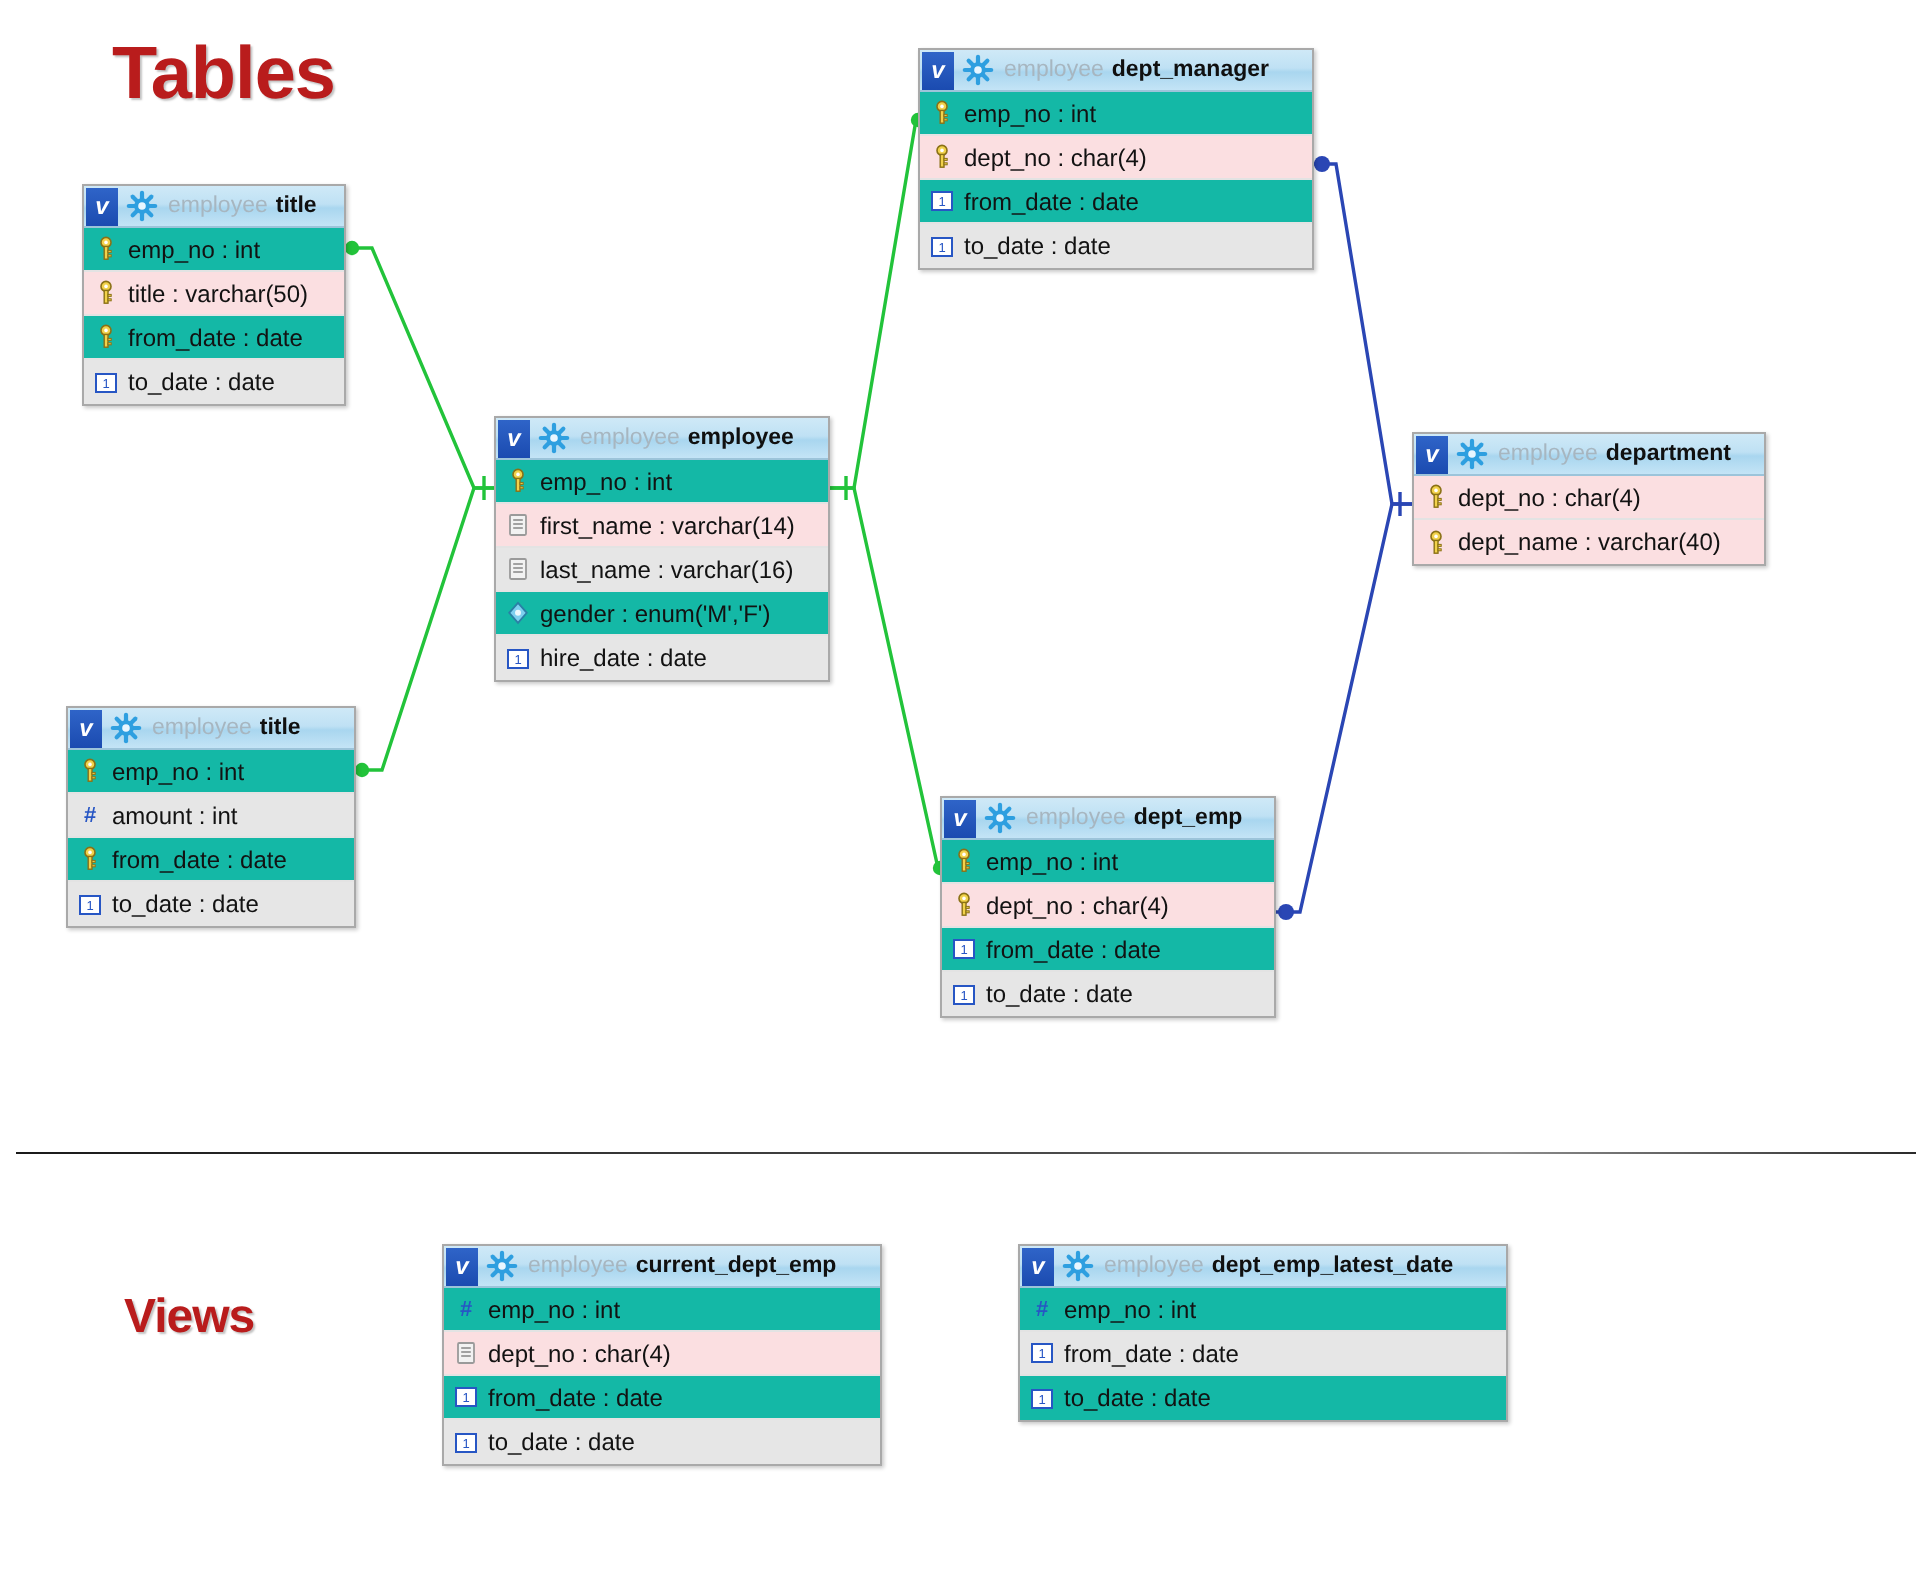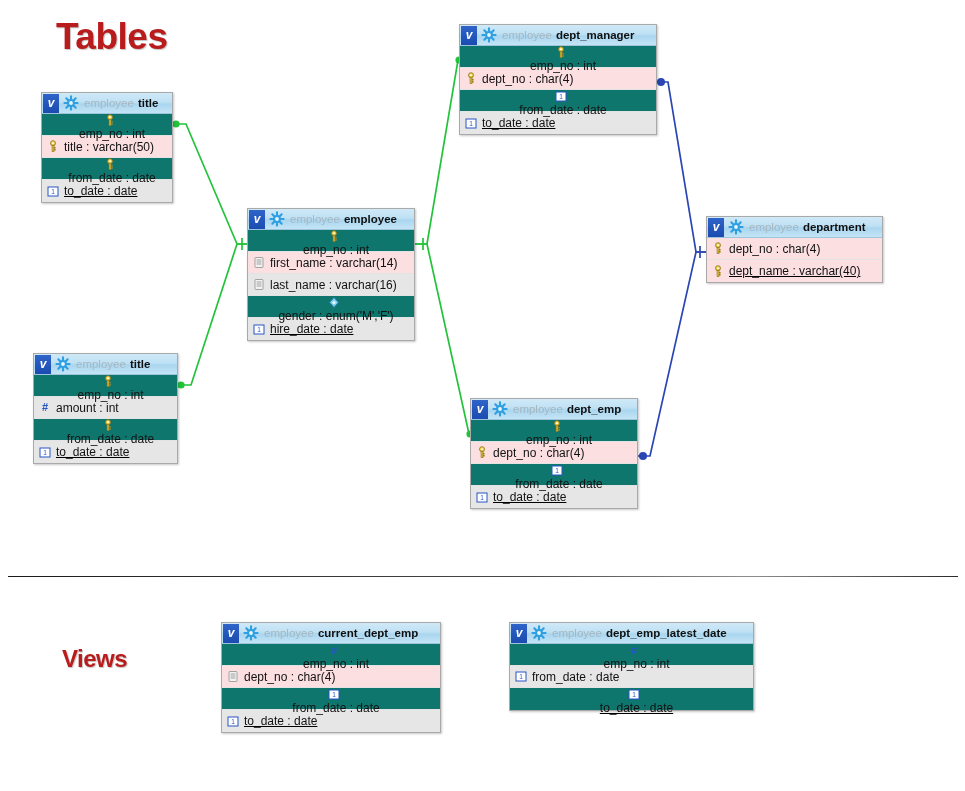--- a/index.html
+++ b/index.html
@@ -112,22 +112,22 @@
 
   .row {
     height: 22px;
     display: flex;
     align-items: center;
     border-bottom: 1px solid #e3e3e3;
     box-sizing: border-box;
     padding-left: 5px;
     white-space: nowrap;
   }
-  .row:last-child { border-bottom: none; text-decoration: underline; }
-  .row.white { background: #0f766e; flex-direction: column; }
+  .row:last-child { border-bottom: none; }
+  .row.white { background: #14b8a6; }
   .row.grey  { background: #e6e6e6; }
   .row.pink  { background: #fbdfe1; }
   .row-label {
     font-size: 12px;
     color: #121212;
     margin-left: 5px;
   }
 
   .ic {
     width: 12px;

